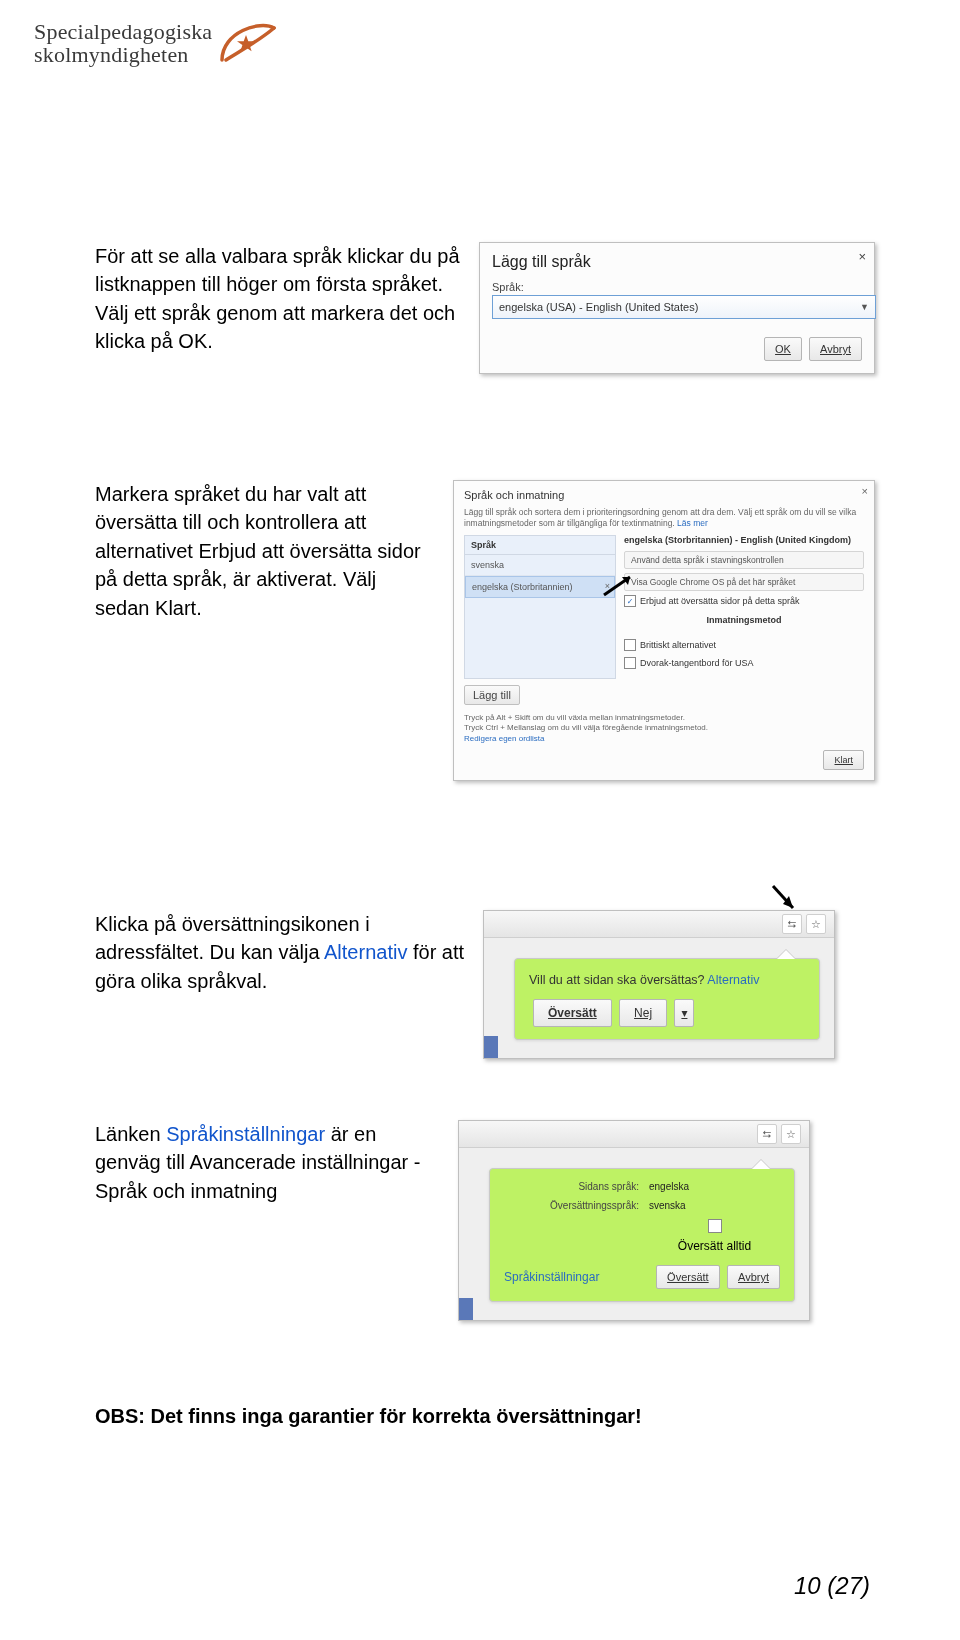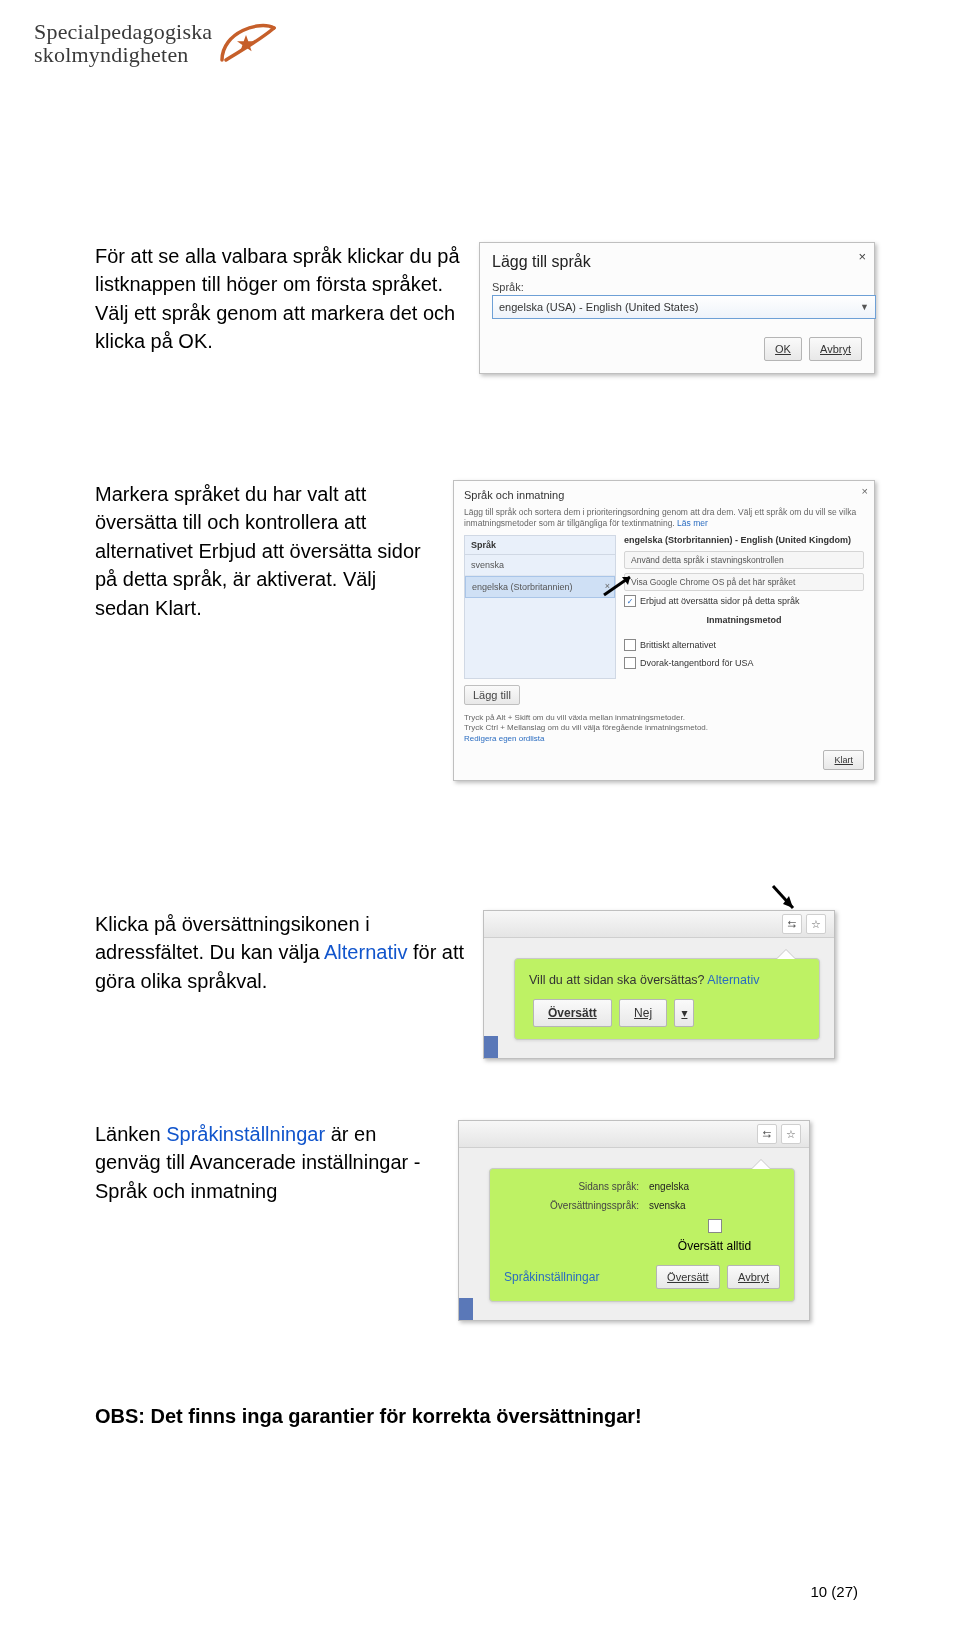--- a/index.html
+++ b/index.html
@@ -66,23 +66,24 @@
   .sec4 { top: 1120px; }
   .obs {
     position: absolute;
     left: 95px;
     top: 1405px;
     font-size: 20px;
     font-weight: bold;
   }
   .pager {
     position: absolute;
-    right: 102px;
+    right: 90px;
     bottom: 40px;
-    font-size: 15px;
+    font-size: 24px;
+    font-style: italic;
   }
   
   .shot1 {
     width: 370px;
     font-size: 11px;
     padding: 10px 12px 12px;
     position: relative;
   }
   .shot1 .close {
     position: absolute; right: 8px; top: 6px; font-size: 13px; color: #444;

